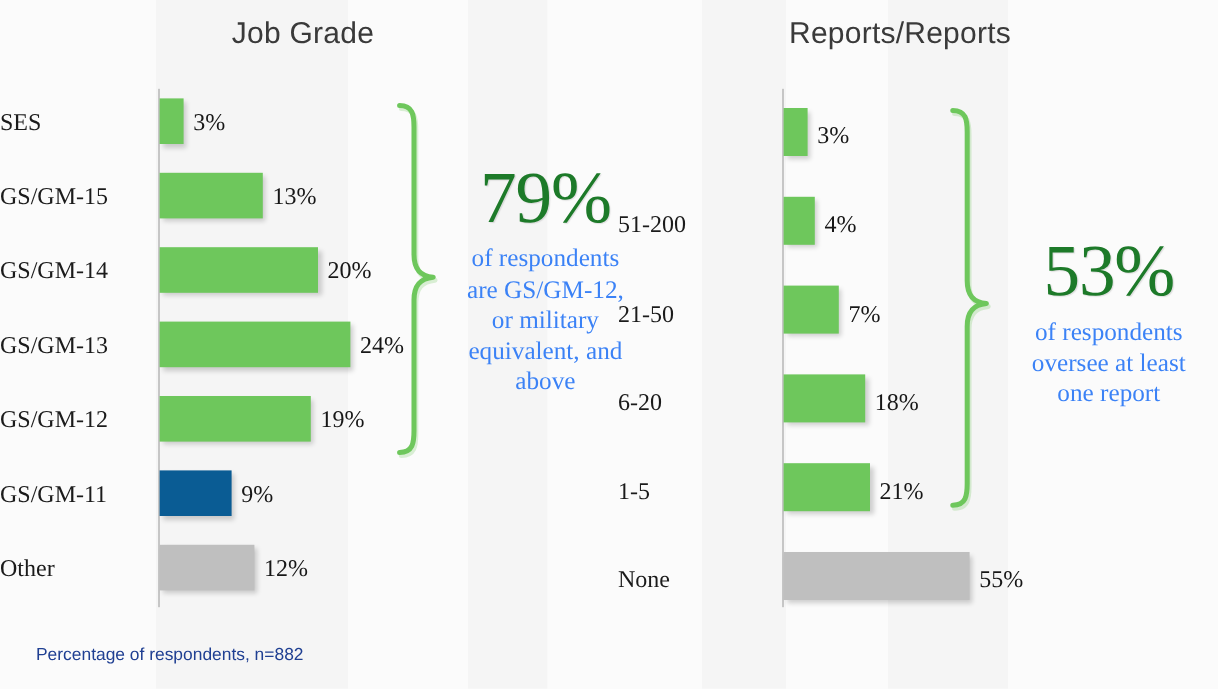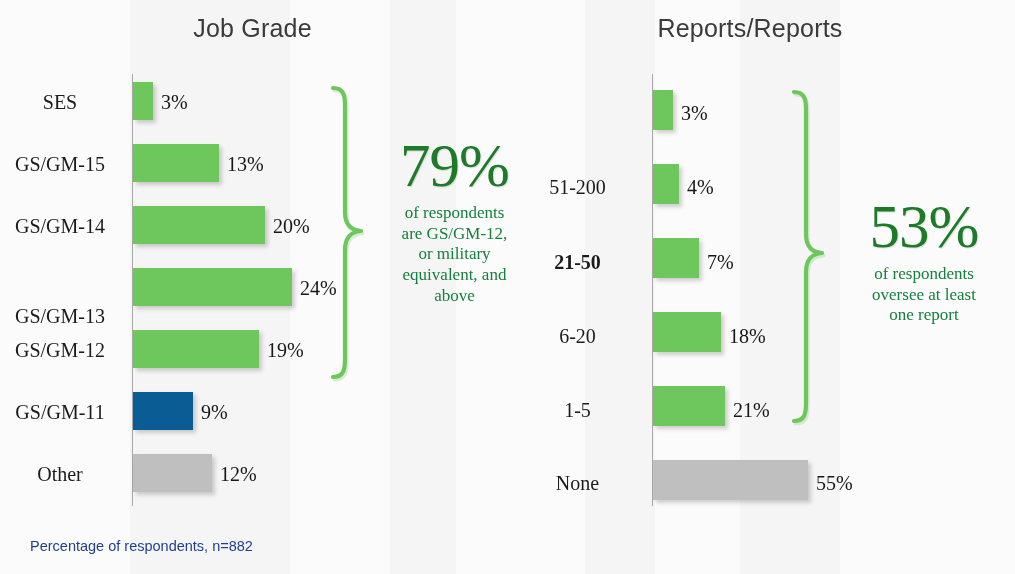--- a/index.html
+++ b/index.html
@@ -22,21 +22,21 @@
   .chart-title{
     position:absolute;top:14px;width:100%;text-align:center;
     font-family:"Liberation Sans", sans-serif;
     font-size:25px;color:#3a3a3a;letter-spacing:.2px;
     white-space:nowrap;
   }
 
   .axis{position:absolute;width:1px;background:#a8a8a8;}
 
   .catlabel{
-    position:absolute;text-align:center;
+    position:absolute;text-align:left;
     font-family:"Liberation Serif", serif;
     font-size:20px;color:#1b1b1b;white-space:nowrap;
     line-height:1;
   }
   .bar{
     position:absolute;height:38px;
     box-shadow:3px 3px 4px rgba(0,0,0,.18);
   }
   .bar.green{background:#6ec75c;}
   .bar.blue{background:#0a5c94;}
@@ -51,21 +51,21 @@
   .callout{position:absolute;text-align:center;}
   .callout .big{
     font-family:"Liberation Serif", serif;
     font-size:61px;color:#1d7a29;line-height:1;
     letter-spacing:-1px;
     text-shadow:1px 1px 1px rgba(0,0,0,.12);
   }
   .callout .body{
     margin-top:7px;
     font-family:"Liberation Serif", serif;
-    font-size:17px;color:#15803d;line-height:1.22;
+    font-size:21px;color:#3b82f6;line-height:1.22;
   }
 
   .brace{position:absolute;}
   .footnote{
     position:absolute;
     font-family:"Liberation Sans", sans-serif;
     font-size:14.5px;color:#1f3f92;white-space:nowrap;
   }
 </style>
 </head>
@@ -82,21 +82,21 @@
 
   <div class="panel" style="left:0;width:505px;">
 
     <div class="chart-title">Job Grade</div>
 
     <div class="axis" style="left:132px;top:74px;height:432px;"></div>
 
     <div class="catlabel" style="left:0;width:120px;top:92px;">SES</div>
     <div class="catlabel" style="left:0;width:120px;top:154px;">GS/GM-15</div>
     <div class="catlabel" style="left:0;width:120px;top:216px;">GS/GM-14</div>
-    <div class="catlabel" style="left:0;width:120px;top:278px;margin-top:28px;">GS/GM-13</div>
+    <div class="catlabel" style="left:0;width:120px;top:278px;">GS/GM-13</div>
     <div class="catlabel" style="left:0;width:120px;top:340px;">GS/GM-12</div>
     <div class="catlabel" style="left:0;width:120px;top:402px;">GS/GM-11</div>
     <div class="catlabel" style="left:0;width:120px;top:464px;">Other</div>
 
     <div class="bar green" style="left:133px;top:82px;width:20px;"></div>
     <div class="bar green" style="left:133px;top:144px;width:86px;"></div>
     <div class="bar green" style="left:133px;top:206px;width:132px;"></div>
     <div class="bar green" style="left:133px;top:268px;width:159px;"></div>
     <div class="bar green" style="left:133px;top:330px;width:126px;"></div>
     <div class="bar blue" style="left:133px;top:392px;width:60px;"></div>
@@ -133,21 +133,21 @@
     <div class="footnote" style="left:30px;top:538px;">Percentage of respondents, n=882</div>
   </div>
 
   <div class="panel" style="left:505px;width:510px;">
 
     <div class="chart-title" style="left:-10px;width:510px;">Reports/Reports</div>
 
     <div class="axis" style="left:147px;top:74px;height:432px;"></div>
 
     <div class="catlabel" style="left:10px;width:125px;top:177px;">51-200</div>
-    <div class="catlabel" style="left:10px;width:125px;top:252px;font-weight:bold;">21-50</div>
+    <div class="catlabel" style="left:10px;width:125px;top:252px;">21-50</div>
     <div class="catlabel" style="left:10px;width:125px;top:326px;">6-20</div>
     <div class="catlabel" style="left:10px;width:125px;top:400px;">1-5</div>
     <div class="catlabel" style="left:10px;width:125px;top:473px;">None</div>
 
     <div class="bar green" style="left:148px;top:90px;width:20px;height:40px;"></div>
     <div class="bar green" style="left:148px;top:164px;width:26px;height:40px;"></div>
     <div class="bar green" style="left:148px;top:238px;width:46px;height:40px;"></div>
     <div class="bar green" style="left:148px;top:312px;width:68px;height:40px;"></div>
     <div class="bar green" style="left:148px;top:386px;width:72px;height:40px;"></div>
     <div class="bar gray" style="left:148px;top:460px;width:155px;height:40px;"></div>

